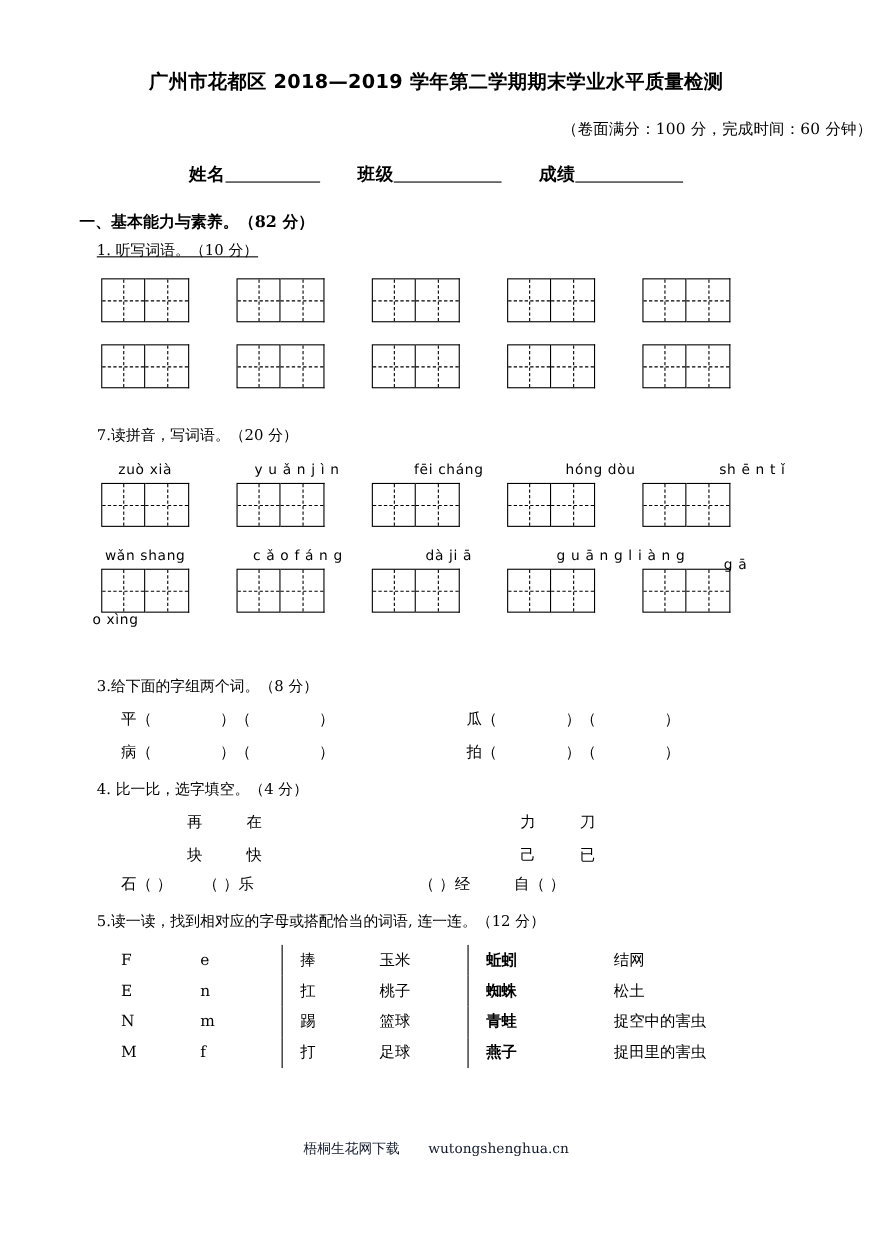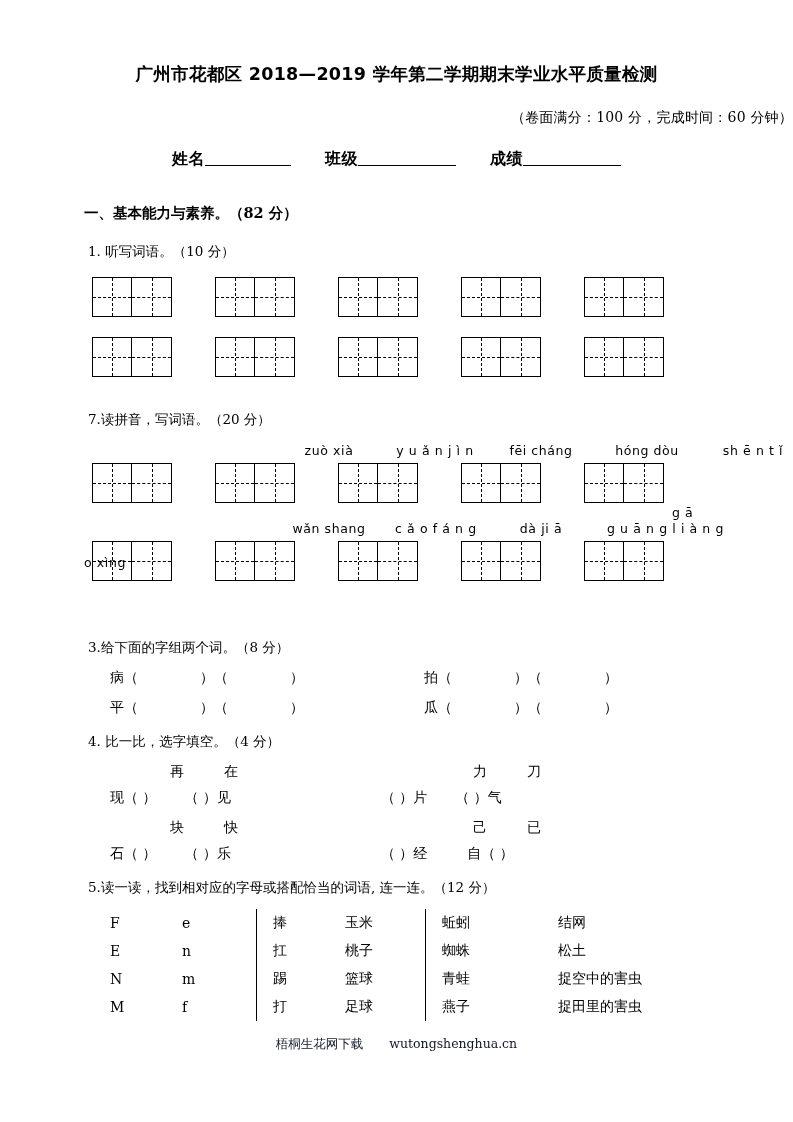--- a/index.html
+++ b/index.html
@@ -42,30 +42,30 @@
   }
   .idline .field { display:inline-block; margin: 0 14px; }
   .idline .ul-s { display:inline-block; border-bottom: 1.6px solid #000; width: 86px; height: 15px; vertical-align: -2px; }
   .idline .ul-m { display:inline-block; border-bottom: 1.6px solid #000; width: 98px; height: 15px; vertical-align: -2px; }
 
   
   .sec-head {
     font-family: "DejaVu Serif", "Liberation Serif", serif;
     font-weight: bold;
     font-size: 14.5px;
-    margin: 12px;
+    margin: 0;
     padding: 22px 0 0 72px;
   }
   .q-head {
     font-family: "DejaVu Serif", "Liberation Serif", serif;
     font-size: 13.5px;
     margin: 0;
     padding: 10px 0 0 88px;
   }
-  .q-head.tight { padding-top: 8px; }
+  .q-head.tight { padding-top: 8px; text-decoration: underline; }
 
   
   .grid-row { display: flex; padding-left: 92px; gap: 43px; }
   .grid-row.r2 { padding-top: 20px; }
   .tzg-group { display: flex; }
   .tzg {
     width: 40px; height: 40px;
     border: 1.3px solid #000;
     position: relative;
   }
@@ -81,25 +81,24 @@
   
   .tzg::after {
     top: 50%; left: 0; right: 0; height: 0;
     border-top: 1.2px dashed #000;
   }
 
   
   .py-row {
     display: flex;
     padding-left: 92px;
-    gap: 26px;
+    gap: 58px;
     font-family: "DejaVu Sans", "Liberation Sans", sans-serif;
     font-size: 12.5px;
     letter-spacing: 0.6px;
-    justify-content: flex-end;
   }
   .py-cell { width: 80px; text-align: center; white-space: nowrap; }
   .py-wrapfrag {
     position: absolute;
     font-family: "DejaVu Sans", "Liberation Sans", sans-serif;
     font-size: 12.5px;
     letter-spacing: 0.6px;
     white-space: nowrap;
   }
 
@@ -142,21 +141,21 @@
     border-collapse: collapse;
     font-family: "DejaVu Serif", "Liberation Serif", serif;
     font-size: 14px;
   }
   .s5-table td { padding: 5px 0; height: 25px; vertical-align: middle; }
   .c-letter  { width: 74px; text-align: left; padding-left: 2px !important; }
   .c-letter2 { width: 74px; text-align: left; }
   .c-div     { width: 1px; border-left: 1.3px solid #000; padding: 0 !important; }
   .c-verb    { width: 88px; text-align: left; padding-left: 16px !important; }
   .c-noun    { width: 80px; text-align: left; }
-  .c-animal  { width: 132px; text-align: left; padding-left: 16px !important; }
+  .c-animal  { width: 132px; text-align: left; padding-left: 16px !important; font-weight: bold; }
   .c-action  { text-align: left; }
 
   
   .footer {
     position: absolute;
     left: 0; right: 0;
     top: 1036px;
     text-align: center;
     font-family: "DejaVu Serif", "Liberation Serif", serif;
     font-size: 12.5px;
@@ -262,21 +261,21 @@
   </div>
 
   <div class="py-row" style="padding-top:18px;">
     <div class="py-cell">wǎn  shang</div>
     <div class="py-cell">c ǎ o  f á n g</div>
     <div class="py-cell">dà   ji ā</div>
     <div class="py-cell">g u ā n g  l i à n g</div>
     <div class="py-cell"></div>
   </div>
 
-  <div class="py-wrapfrag" style="left:672px; top:505px;">g ā</div>
+  <div class="py-wrapfrag" style="left:658px; top:505px;">g ā</div>
 
   <div class="py-wrapfrag" style="left:84px; top:555px;">o  xìng</div>
 
   <div class="grid-row" style="padding-top:5px;">
     <div class="tzg-group">
         <div class="tzg"></div>
         <div class="tzg"></div>
       </div>
     <div class="tzg-group">
         <div class="tzg"></div>
@@ -290,36 +289,33 @@
         <div class="tzg"></div>
         <div class="tzg"></div>
       </div>
     <div class="tzg-group">
         <div class="tzg"></div>
         <div class="tzg"></div>
       </div>
   </div>
 
   <p class="q-head" style="padding-top:58px;">3.给下面的字组两个词。（8 分）</p>
+
+  <div class="s3-row">
+    <span class="s3-item">平</span><span class="paren">（<span class="blank-wide"></span>）</span><span class="paren">（<span class="blank-wide"></span>）</span><span class="s3-gap"></span><span class="s3-item">瓜</span><span class="paren">（<span class="blank-wide"></span>）</span><span class="paren">（<span class="blank-wide"></span>）</span>
+  </div>
 
   <div class="s3-row">
     <span class="s3-item">病</span><span class="paren">（<span class="blank-wide"></span>）</span><span class="paren">（<span class="blank-wide"></span>）</span><span class="s3-gap"></span><span class="s3-item">拍</span><span class="paren">（<span class="blank-wide"></span>）</span><span class="paren">（<span class="blank-wide"></span>）</span>
   </div>
 
-  <div class="s3-row">
-    <span class="s3-item">平</span><span class="paren">（<span class="blank-wide"></span>）</span><span class="paren">（<span class="blank-wide"></span>）</span><span class="s3-gap"></span><span class="s3-item">瓜</span><span class="paren">（<span class="blank-wide"></span>）</span><span class="paren">（<span class="blank-wide"></span>）</span>
-  </div>
-
   <p class="q-head" style="padding-top:16px;">4. 比一比，选字填空。（4 分）</p>
 
   <div class="s4-charline">
     <span>再</span><span class="sp40"></span><span>在</span><span class="sp235"></span><span>力</span><span class="sp40"></span><span>刀</span>
-  </div>
-  <div class="s4-ansline">
-    <span>现（    ）</span><span class="sp28"></span><span>（    ）见</span><span class="sp150"></span><span>（    ）片</span><span class="sp28"></span><span>（    ）气</span>
   </div>
 
   <div class="s4-charline">
     <span>块</span><span class="sp40"></span><span>快</span><span class="sp235"></span><span>己</span><span class="sp40"></span><span>已</span>
   </div>
   <div class="s4-ansline">
     <span>石（    ）</span><span class="sp28"></span><span>（    ）乐</span><span class="sp150"></span><span>（    ）经</span><span class="sp40"></span><span>自（    ）</span>
   </div>
 
   <p class="q-head" style="padding-top:16px;">5.读一读，找到相对应的字母或搭配恰当的词语, 连一连。（12 分）</p>

